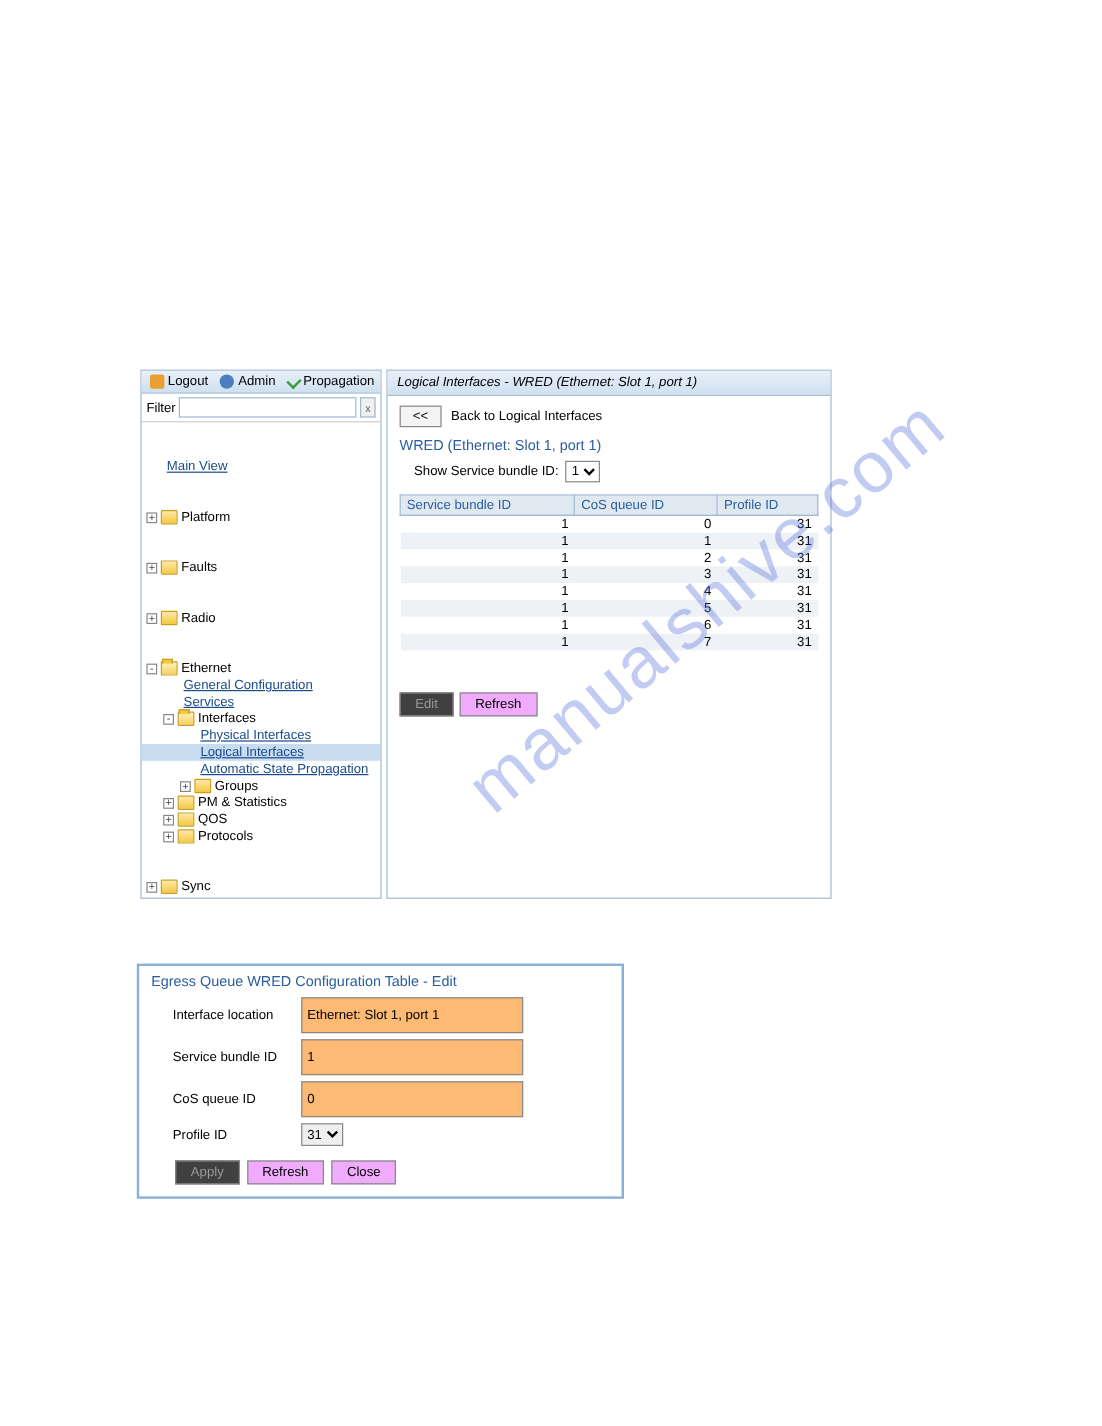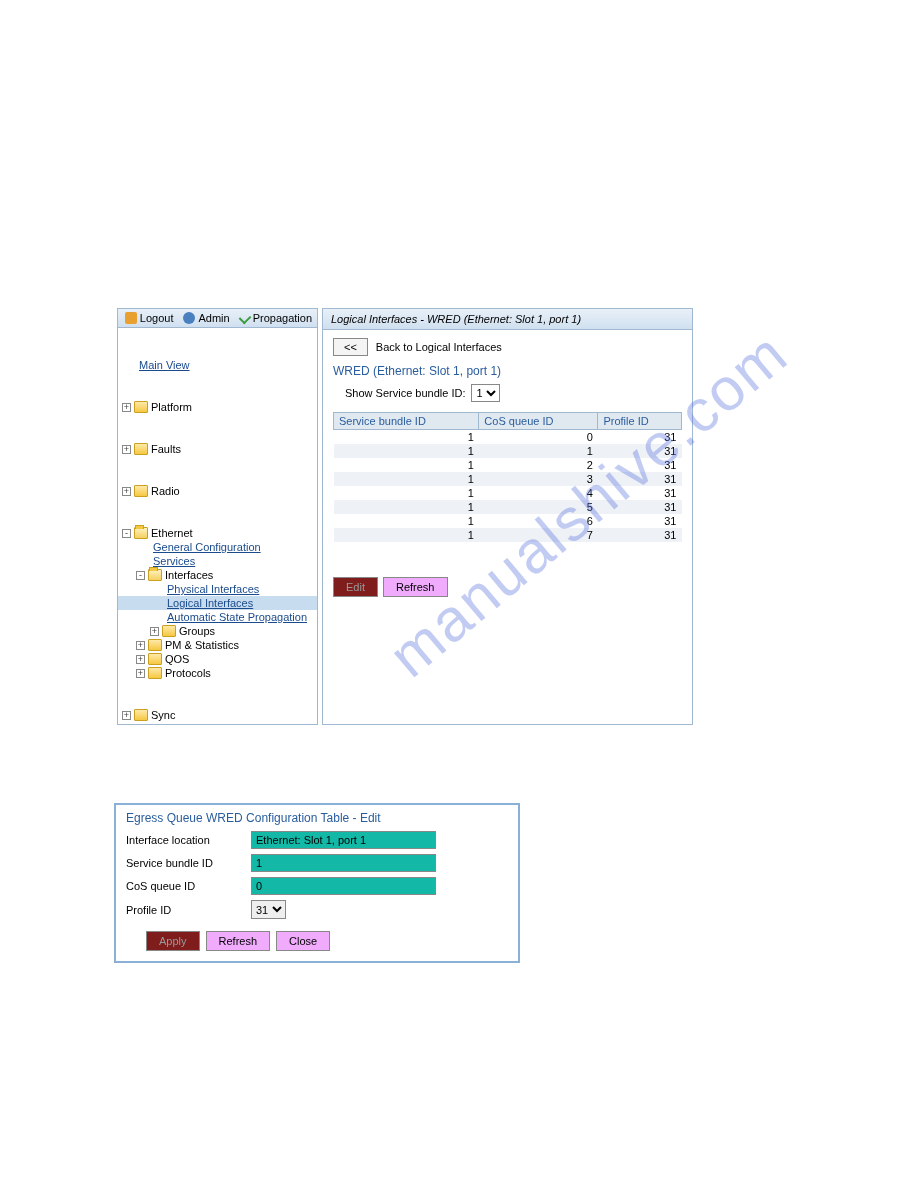--- a/index.html
+++ b/index.html
@@ -34,27 +34,27 @@
 .form-row { display: flex; align-items: center; gap: 6px; margin: 6px 0 10px 12px; font-size: 11px; }
 .form-row select { border: 1px solid #888; background: #fff; font-size: 11px; height: 18px; }
 .table-title { color: #2a5d9e; font-size: 12px; margin: 6px 0 2px 0; }
 table { width: 100%; border-collapse: collapse; font-size: 11px; }
 th { background: #e0e8f0; border: 1px solid #a0b8d0; text-align: left; padding: 2px 5px; color: #2a5d9e; font-weight: normal; }
 td { padding: 1px 5px; text-align: right; }
 tr.alt td { background: #eef2f6; }
 tr.norm td { background: #fff; }
 .btn-row { margin-top: 35px; display: flex; gap: 5px; }
 .btn { border: 1px solid #888; background: #f0abfc; padding: 3px 12px; font-size: 11px; cursor: pointer; }
-.btn.disabled { color: #999; background: #7f1d1d; }
+.btn.disabled { color: #999; background: #404040; }
 
 .dialog { position: absolute; top: 803px; left: 114px; width: 406px; border: 2px solid #8bb0d8; background: #fff; padding: 6px 10px 10px 10px; }
 .dialog-title { color: #2a5d9e; font-size: 12px; margin-bottom: 6px; }
-.dlg-row { display: flex; align-items: center; margin: 5px 0; gap: 20px; font-size: 11px; }
+.dlg-row { display: flex; align-items: center; margin: 5px 18px; gap: 2px; font-size: 11px; }
 .dlg-row label { width: 105px; }
-.dlg-row input, .dlg-row .readonly { border: 1px solid #888; height: 18px; font-size: 11px; padding: 0 4px; width: 185px; background: #14b8a6; }
+.dlg-row input, .dlg-row .readonly { border: 1px solid #888; height: 30px; font-size: 11px; padding: 0 4px; width: 185px; background: #fdba74; }
 .dlg-row select { border: 1px solid #888; font-size: 11px; height: 19px; }
 .dlg-btns { margin-top: 12px; margin-left: 20px; display: flex; gap: 6px; }
 
 .watermark { position: absolute; font-size: 60px; color: rgba(80,110,220,0.35); font-family: Arial; transform: rotate(-40deg); pointer-events: none; z-index: 100; letter-spacing: 2px; }
 .wm1 { top: 470px; left: 340px; }
 
 .logout-icon { width: 12px; height: 12px; background: #e8a030; border-radius: 2px; }
 .admin-icon { width: 12px; height: 12px; background: #4a80c0; border-radius: 50%; }
 .conn-icon { width: 10px; height: 8px; border-left: 2px solid #3a9c3a; border-bottom: 2px solid #3a9c3a; transform: rotate(-45deg); }
 </style>
@@ -71,20 +71,25 @@
           <span>Logout</span>
         </span>
       <span class="topbar-item">
           <span class="admin-icon"></span>
           <span>Admin</span>
         </span>
       <span class="topbar-item">
           <span class="conn-icon"></span>
           <span>Propagation</span>
         </span>
+    </div>
+    <div class="filter-row">
+      <span>Filter</span>
+      <input type="text" value="" style="">
+      <span class="filter-clear">x</span>
     </div>
     <div class="tree">
       <div class="tree-item indent-0">
           <span class="dots"></span>
           <span class="tree-link">Main View</span>
         </div>
       <div class="tree-item indent-0">
           <span class="expander">+</span>
           <span class="folder-icon folder-closed"></span>
           <span>Platform</span>

